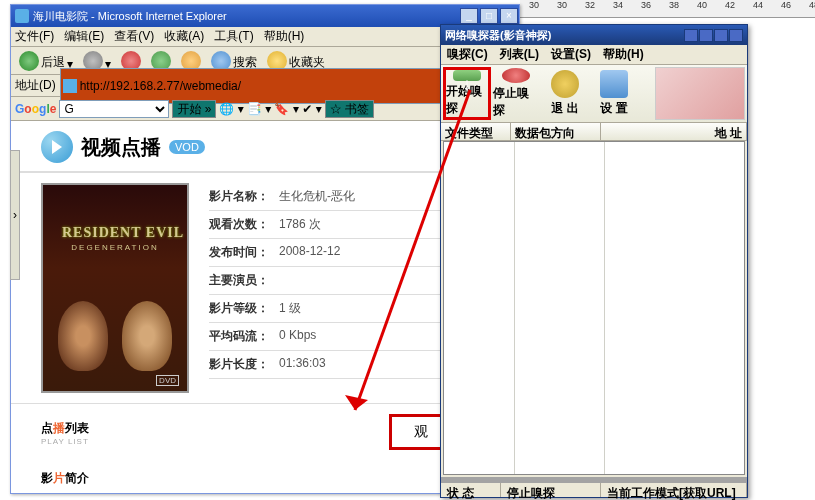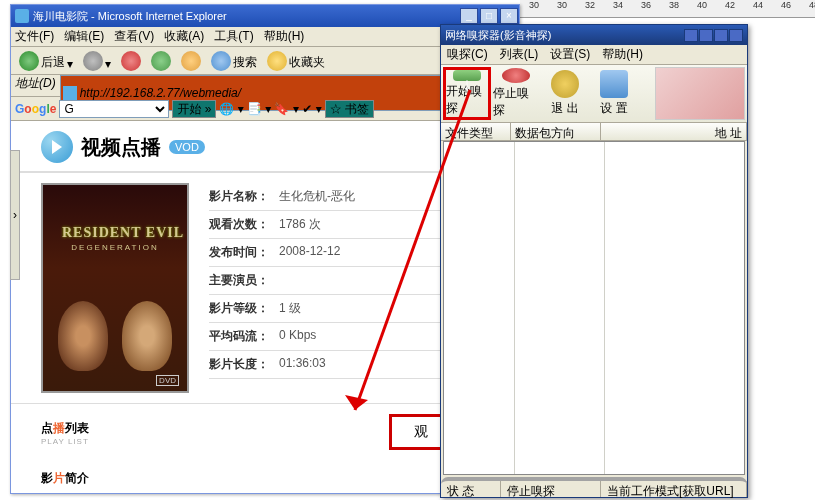--- a/index.html
+++ b/index.html
@@ -19,21 +19,21 @@
 .toolbar { height: 28px; background: #ece9d8; display: flex; align-items: center; padding: 0 4px; border-bottom: 1px solid #aca899; gap: 2px; }
 .tb-btn { display: flex; align-items: flex-end; gap: 2px; padding: 2px 4px; }
 .tb-btn .ico { width: 20px; height: 20px; border-radius: 50%; }
 .back-ico { background: radial-gradient(circle,#7fc97f,#2a8a2a); }
 .fwd-ico { background: radial-gradient(circle,#c0c0c0,#808080); }
 .x-ico { background: radial-gradient(circle,#e88,#c33); width: 18px; height: 18px; }
 .ref-ico { background: radial-gradient(circle,#8bd08b,#4a9a4a); width: 18px; height: 18px; }
 .home-ico { background: radial-gradient(circle,#ffd080,#e0a040); width: 18px; height: 18px; }
 .srch-ico { background: radial-gradient(circle,#a0c8f0,#5090d0); width: 18px; height: 18px; }
 .fav-ico { background: radial-gradient(circle,#ffe080,#e0b030); width: 18px; height: 18px; }
-.addr-bar { height: 22px; background: #ece9d8; display: flex; align-items: flex-start; padding: 0 4px; border-bottom: 1px solid #aca899; font-style: italic; }
+.addr-bar { height: 22px; background: #ece9d8; display: flex; align-items: center; padding: 0 4px; border-bottom: 1px solid #aca899; }
 .addr-bar .addr-input { flex: 1; height: 36px; border: 1px solid #7f9db9; background: #c2410c; padding: 0 2px; display: flex; align-items: center; }
 .addr-bar .addr-input .small-ico { width: 14px; height: 14px; background: #5ab0e7; margin-right: 3px; }
 .google-bar { height: 24px; background: #ece9d8; display: flex; align-items: center; padding: 0 4px; border-bottom: 1px solid #aca899; gap: 3px; }
 .google-logo { font-weight: bold; font-size: 13px; }
 .google-logo .b { color: #4285f4; } .google-logo .r { color: #ea4335; } .google-logo .y { color: #fbbc05; } .google-logo .g { color: #34a853; }
 .g-input { width: 110px; height: 18px; border: 1px solid #7f9db9; background: #fff; }
 .g-btn { height: 18px; padding: 0 4px; border: 1px solid #888; background: #0f766e; }
 
 .page { position: absolute; top: 118px; left: 0; right: 0; bottom: 0; background: #fff; overflow: hidden; }
 .vod-header { padding: 8px 30px; display: flex; align-items: center; gap: 8px; border-bottom: 2px solid #ddd; }
@@ -54,42 +54,42 @@
 .details .label { width: 70px; color: #333; font-weight: bold; }
 .details .val { color: #555; }
 .playlist-section { padding: 10px 30px; display: flex; align-items: center; justify-content: space-between; border-top: 1px solid #ddd; }
 .playlist-label .cn { font-size: 14px; font-weight: bold; }
 .playlist-label .cn .hl { color: #e63; }
 .playlist-label .en { font-size: 8px; color: #aaa; letter-spacing: 1px; }
 .watch-btn { border: 3px solid #c00; padding: 6px 22px; background: #fff; font-size: 14px; letter-spacing: 6px; }
 .section-bottom { padding: 10px 30px; font-size: 13px; font-weight: bold; }
 .section-bottom .hl { color: #e63; }
 
-.sniffer-window { position: absolute; top: 24px; left: 440px; width: 308px; height: 474px; border: 1px solid #1a3a7a; background: #ece9d8; box-shadow: 2px 2px 5px rgba(0,0,0,.4); z-index: 10; }
+.sniffer-window { position: absolute; top: 24px; left: 440px; width: 308px; height: 474px; border: 1px solid #1a3a7a; background: #ece9d8; box-shadow: 2px 2px 5px rgba(0,0,0,.4); z-index: 10; font-weight: bold; }
 .sniffer-title { height: 20px; background: linear-gradient(#2a5ab5,#1a3a7a); color: #fff; display: flex; align-items: center; padding: 0 4px; }
 .sniffer-title .t { flex: 1; font-size: 11px; }
 .sniffer-title .wb { display: flex; gap: 1px; }
 .sniffer-title .wb div { width: 14px; height: 13px; background: #4a6ac5; border: 1px solid #1a3a7a; }
 .sniffer-menu { height: 20px; background: #ece9d8; display: flex; align-items: center; padding: 0 6px; border-bottom: 1px solid #aca899; }
 .sniffer-menu span { margin-right: 12px; }
 .sniffer-toolbar { height: 58px; background: linear-gradient(#f8f8f0,#e8e8d8); border-bottom: 1px solid #aca899; display: flex; padding: 2px; gap: 1px; }
 .st-btn { width: 48px; display: flex; flex-direction: column; align-items: center; justify-content: center; gap: 2px; border: 1px solid transparent; }
 .st-btn.active { border: 3px solid #d00; }
 .st-ico { width: 28px; height: 28px; }
 .start-ico { background: linear-gradient(#8fd080,#5aa050); border-radius: 4px; position: relative; }
 .start-ico::after { content: "↓"; position: absolute; inset: 0; text-align: center; line-height: 28px; color: #fff; font-size: 18px; font-weight: bold; }
 .stop-ico { background: radial-gradient(circle,#f08080,#c03030); border-radius: 50%; }
 .set-ico { background: linear-gradient(#a0c8f0,#5090d0); border-radius: 4px; }
 .exit-ico { background: radial-gradient(circle,#f0d060,#c0a030); border-radius: 50%; }
 .st-thumb { width: 90px; background: linear-gradient(135deg,#f0d0d0,#e0a0a0); border: 1px solid #ccc; margin-left: auto; }
 .col-headers { height: 18px; background: #ece9d8; display: flex; border-bottom: 1px solid #aca899; }
 .col-headers div { border-right: 1px solid #aca899; padding: 2px 4px; background: linear-gradient(#fdfdfb,#e8e8d8); }
 .grid-area { position: absolute; top: 116px; left: 2px; right: 2px; bottom: 22px; background: #fff; border: 1px solid #888; }
 .grid-area .vline { position: absolute; top: 0; bottom: 0; width: 1px; background: #d0d0c8; }
-.status-bar { position: absolute; bottom: 0; left: 0; right: 0; height: 20px; background: #ece9d8; border-top: 4px solid #a3a3a3; display: flex; border-radius: 7px; }
+.status-bar { position: absolute; bottom: 0; left: 0; right: 0; height: 20px; background: #ece9d8; border-top: 6px solid #a3a3a3; display: flex; }
 .status-bar div { border-right: 1px solid #aca899; padding: 2px 6px; }
 
 .red-arrow { position: absolute; z-index: 20; pointer-events: none; }
 .sidebar-handle { position: absolute; left: 10px; top: 150px; width: 10px; height: 130px; background: #e0e0d0; border: 1px solid #aaa; display: flex; align-items: center; justify-content: center; }
 </style>
 </head>
 <body>
 
 <div class="ruler">
   <span>30</span>

